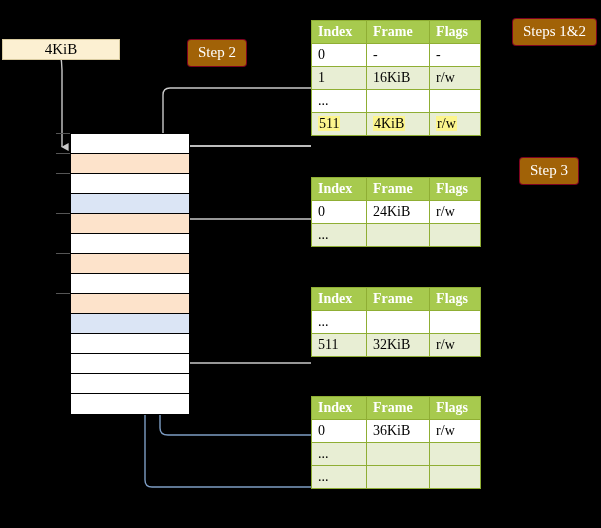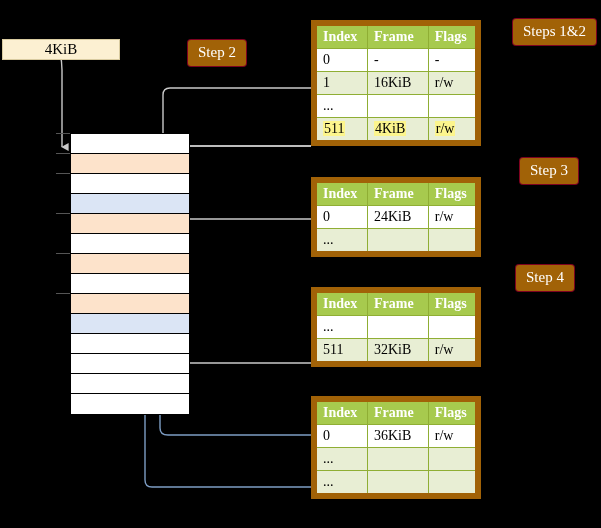--- a/index.html
+++ b/index.html
@@ -72,21 +72,21 @@
     width: 14px;
     left: -14px;
   }
 
   
   .ptable {
     position: absolute;
     border-collapse: collapse;
     background: #ffffff;
     font-size: 14px;
-    border: 6px solid #a16207;
+    border: 1px solid #a16207;
     box-sizing: border-box;
   }
   .ptable th {
     background: #a7ca4e;
     color: #ffffff;
     font-weight: bold;
     text-align: left;
     padding: 3px 6px;
     border: 1px solid #8fae34;
     font-size: 14px;
@@ -155,23 +155,20 @@
 
   <div class="step-badge" style="left:188px; top:40px;">
     <span>Step 2</span>
   </div>
   <div class="step-badge" style="left:513px; top:19px;">
     <span>Steps 1&amp;2</span>
   </div>
   <div class="step-badge" style="left:520px; top:158px;font-family:Liberation Serif, serif;">
     <span>Step 3</span>
   </div>
-  <div class="step-badge" style="left:516px; top:265px;">
-    <span>Step 4</span>
-  </div>
 
   <div class="mem-col" id="mem-col">
       <div class="mem-row"></div>
       <div class="mem-row orange"></div>
       <div class="mem-row"></div>
       <div class="mem-row blue"></div>
       <div class="mem-row orange"></div>
       <div class="mem-row"></div>
       <div class="mem-row orange"></div>
       <div class="mem-row"></div>

